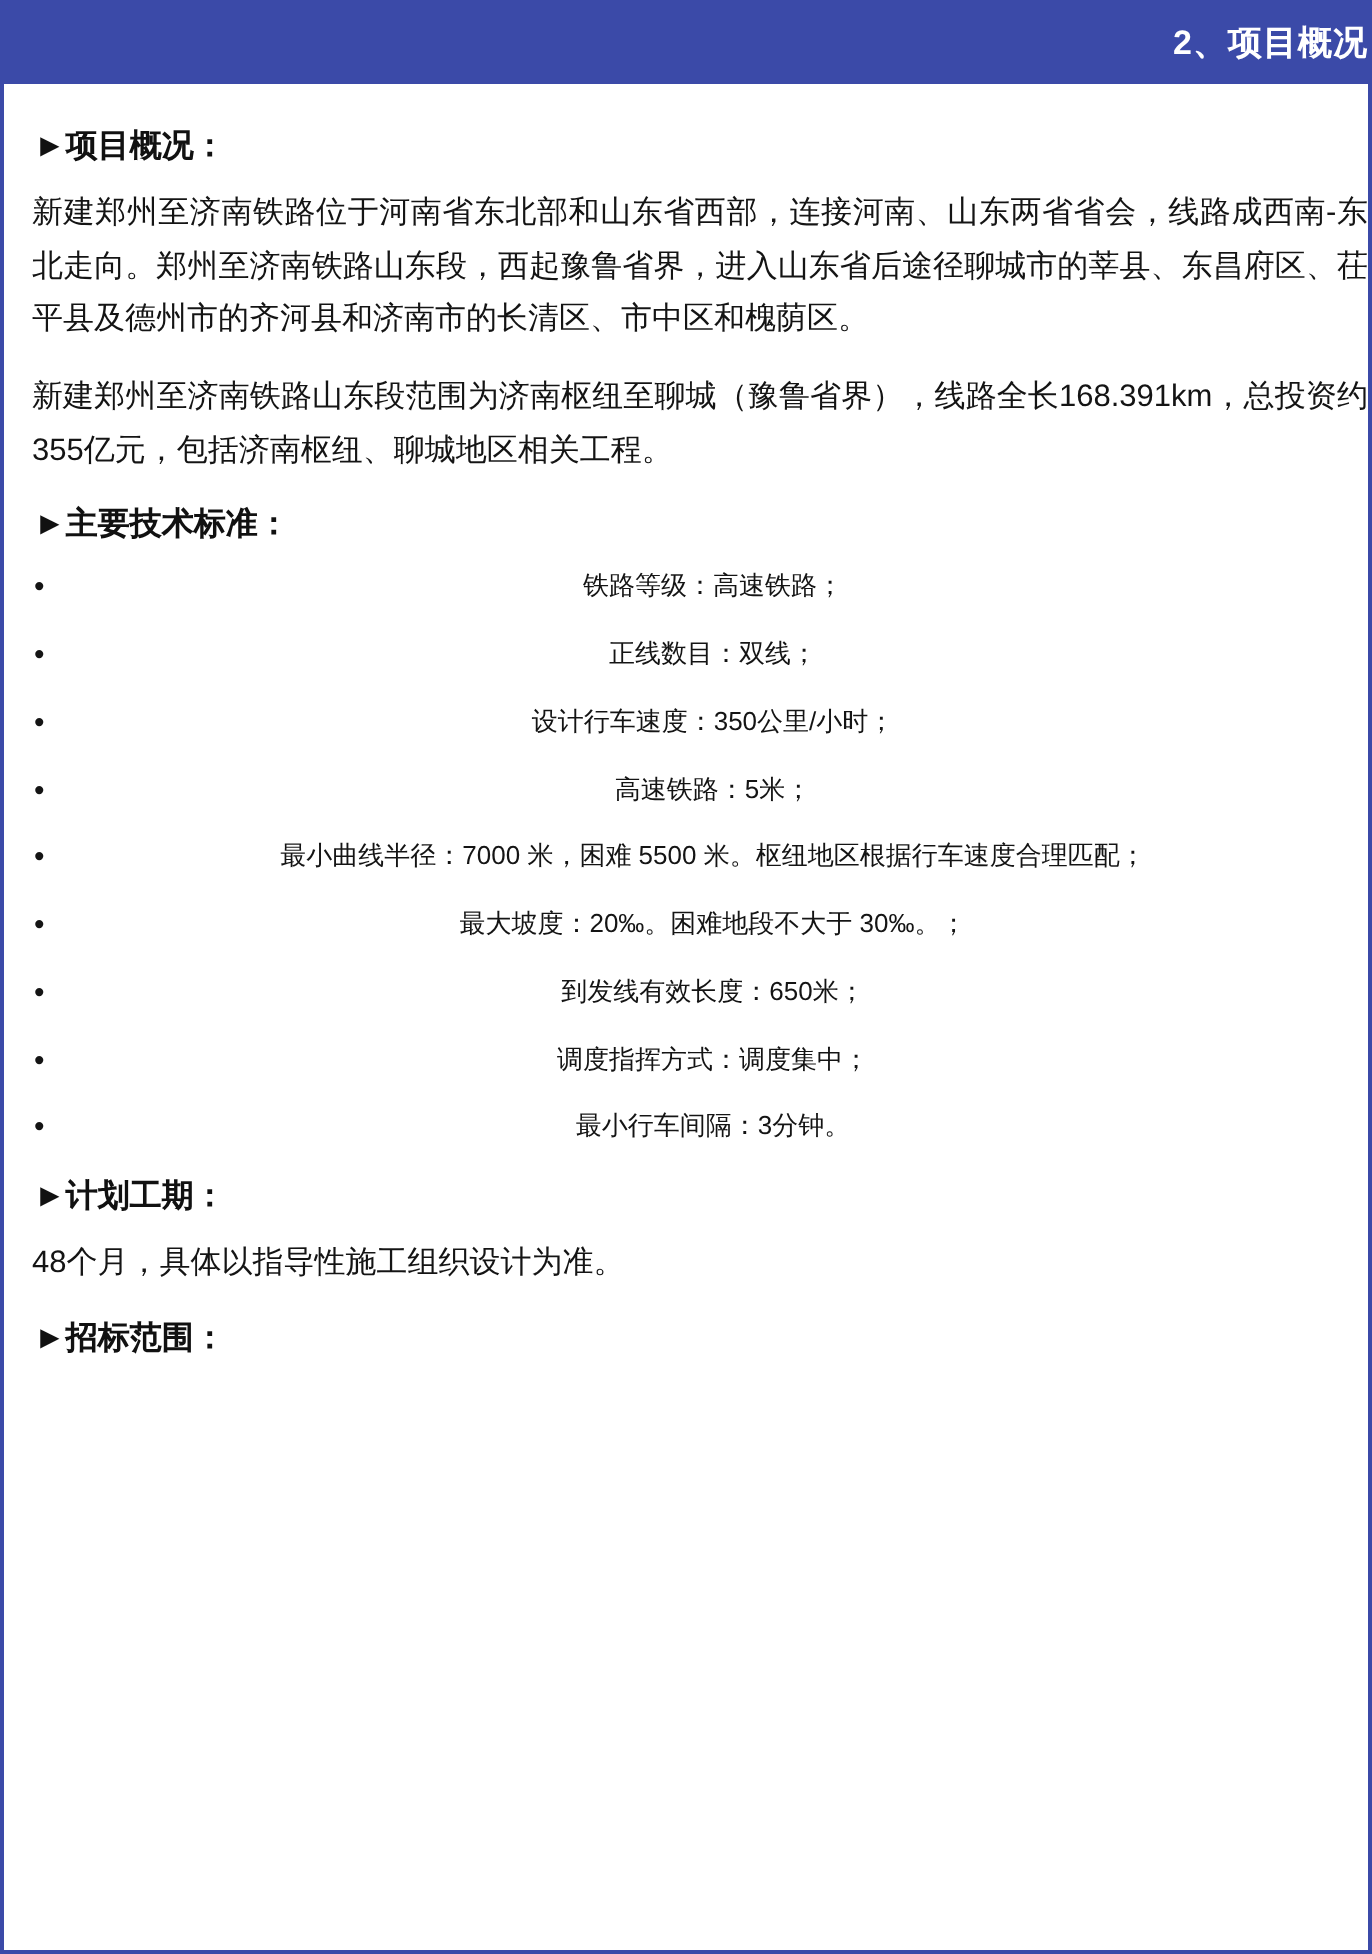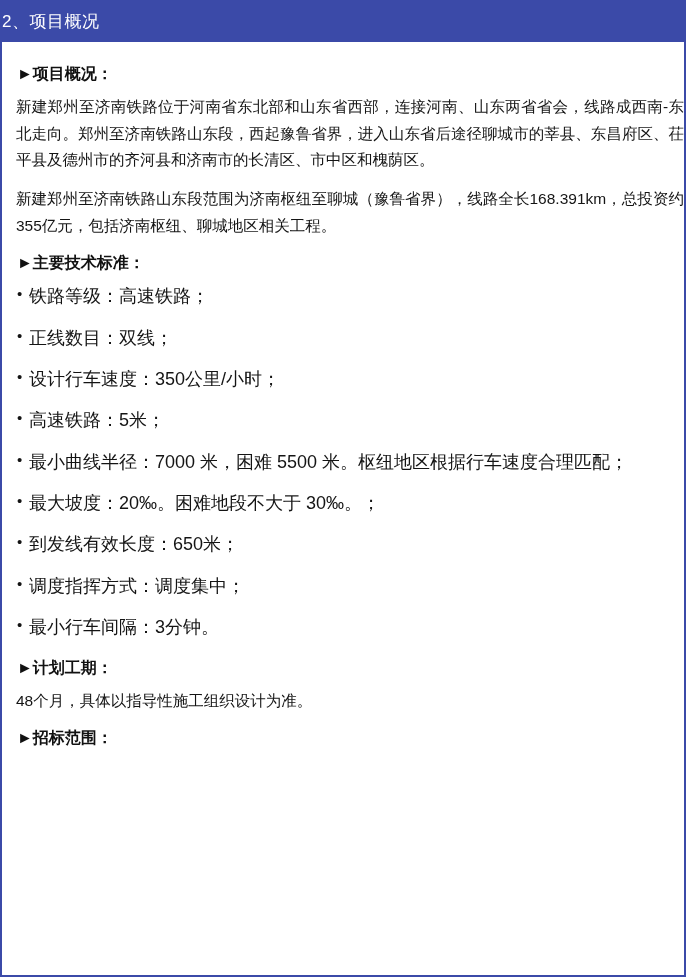--- a/index.html
+++ b/index.html
@@ -18,23 +18,23 @@
     min-height: 977px;
     box-sizing: border-box;
     border: 2px solid #3b4aa8;
     background: #ffffff;
     display: flex;
     flex-direction: column;
   }
   .title-bar {
     background: #3b4aa8;
     color: #ffffff;
-    text-align: left;
+    text-align: right;
     font-size: 17px;
-    font-weight: normal;
+    font-weight: bold;
     padding: 8px 0 9px 0;
     letter-spacing: 0.5px;
   }
   .content {
     padding: 14px 0 12px 14px;
     box-sizing: border-box;
   }
   .section-head {
     font-size: 16px;
     font-weight: bold;
@@ -55,26 +55,27 @@
     text-align: justify;
     text-justify: inter-ideograph;
     color: #141414;
   }
   ul.spec-list {
     list-style: none;
     margin: 0 0 6px 0;
     padding: 0;
   }
   ul.spec-list li {
-    font-size: 18px;
+    font-size: 13px;
     line-height: 1.52;
     margin: 0 0 14px 0;
     padding-left: 13px;
     position: relative;
     color: #141414;
+    text-align: center;
   }
   ul.spec-list li::before {
     content: "•";
     position: absolute;
     left: 1px;
     top: 0;
     font-size: 15px;
   }
   .tight-top { margin-top: 0; }
   .last-para { margin-bottom: 4px; }

